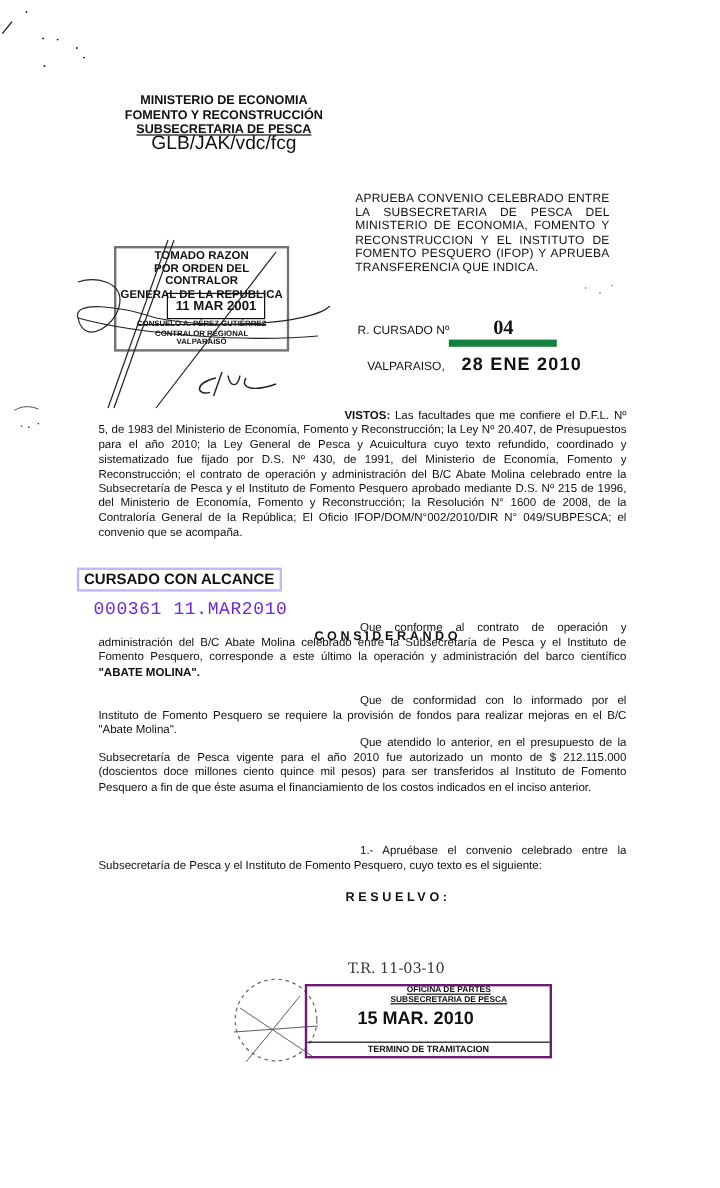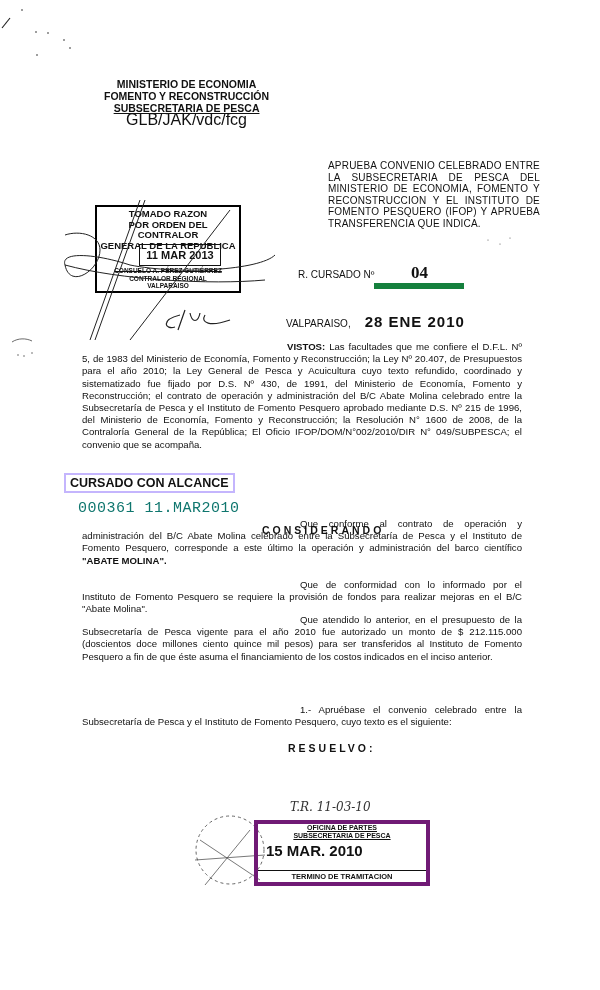--- a/index.html
+++ b/index.html
@@ -3,62 +3,62 @@
   <meta charset="utf-8">
   <style>
     html, body { margin: 0; padding: 0; background: #ffffff; }
     body { width: 600px; height: 990px; position: relative; overflow: hidden;
            font-family: "Liberation Sans", sans-serif; color: #111; }
     .abs { position: absolute; }
     .hdr { left: 80px; top: 78px; font-size: 10.5px; font-weight: bold; line-height: 12px; text-align: center; margin-left: 24px; }
     .hdr .line { display: block; }
     .hdr .ul { text-decoration: underline; font-weight: bold; }
     .hdr .ref { font-weight: normal; font-size: 16px; }
-    .title { left: 296px; top: 160px; width: 212px; font-size: 10px; line-height: 11.6px; text-align: justify; text-align-last: left; font-weight: normal; letter-spacing: 0.2px; margin-left: 32px; }
-    .stamp1 { left: 95px; top: 205px; width: 142px; height: 84px; border: 2px solid #000000; }
+    .title { left: 296px; top: 160px; width: 212px; font-size: 10px; line-height: 11.6px; text-align: justify; text-align-last: left; font-weight: normal; letter-spacing: 0.2px; }
+    .stamp1 { left: 95px; top: 205px; width: 142px; height: 84px; border: 2px solid #737373; }
     .stamp1 .t { font-size: 9.5px; font-weight: bold; text-align: center; line-height: 10.5px; margin-top: 2px; }
     .stamp1 .datebox { position: absolute; left: 42px; top: 37px; width: 80px; height: 20px; border: 1.5px solid #111; font-size: 11px; font-weight: bold; text-align: center; line-height: 20px; font-family: "Liberation Sans Narrow", "Liberation Sans", sans-serif; }
     .stamp1 .sig { position: absolute; left: 0; top: 60px; width: 100%; font-size: 6.5px; font-weight: bold; text-align: center; line-height: 7.5px; }
     .afecta { left: 298px; top: 263px; font-size: 10px; }
     .afecta .num { display: inline-block; width: 90px; border-bottom: 6px solid #15803d; text-align: center; font-size: 17px; font-weight: bold; font-family: "Liberation Serif", serif; vertical-align: baseline; }
-    .fecha { left: 286px; top: 295px; font-size: 10px; margin-top: 18px; }
+    .fecha { left: 306px; top: 295px; font-size: 10px; }
     .fecha .d { font-size: 15px; font-weight: bold; margin-left: 14px; letter-spacing: 1px; }
     .para { left: 82px; width: 440px; font-size: 9.6px; line-height: 12.2px; text-align: justify; }
     .para .indent { display: inline-block; width: 205px; }
     .para .indent2 { display: inline-block; width: 218px; }
     .b { font-weight: bold; }
     .cursado { left: 64px; top: 473px; border: 2px solid #c4b5fd; padding: 1px 4px; font-size: 12.5px; font-weight: bold; }
-    .stampnum { left: 78px; top: 500px; font-size: 15px; font-family: "Liberation Mono", monospace; letter-spacing: 0.5px; color: #0f766e; }
+    .stampnum { left: 78px; top: 500px; font-size: 15px; font-family: "Liberation Mono", monospace; letter-spacing: 0.5px; color: #6d28d9; }
     .heading { font-size: 10.5px; font-weight: bold; letter-spacing: 3px; margin-top: 32px; }
-    .stamp2 { left: 254px; top: 820px; width: 168px; height: 58px; border: 4px solid #701a75; }
+    .stamp2 { left: 254px; top: 820px; width: 168px; height: 58px; border: 2px solid #701a75; padding-left: 34px; }
     .stamp2 .top { font-size: 7px; font-weight: bold; text-align: center; line-height: 8px; text-decoration: underline; }
     .stamp2 .date { font-size: 15px; font-weight: bold; padding-left: 8px; margin-top: 2px; }
     .stamp2 .bottom { position: absolute; left: 0; bottom: 0; width: 100%; border-top: 1.5px solid #111; font-size: 7.5px; font-weight: bold; text-align: center; line-height: 11px; }
-    .hand { font-family: "DejaVu Serif", serif; font-style: italic; font-size: 12px; color: #333; }
+    .hand { font-family: "DejaVu Serif", serif; font-size: 12px; color: #333; }
     svg.scribble { position: absolute; }
   </style>
 </head>
 <body>
 
 <div class="abs hdr">
   <span class="line">MINISTERIO DE ECONOMIA</span>
   <span class="line">FOMENTO Y RECONSTRUCCIÓN</span>
   <span class="line ul">SUBSECRETARIA DE PESCA</span>
   <span class="line ref">GLB/JAK/vdc/fcg</span>
 </div>
 
 <div class="abs title">APRUEBA CONVENIO CELEBRADO ENTRE LA SUBSECRETARIA DE PESCA DEL MINISTERIO DE ECONOMIA, FOMENTO Y RECONSTRUCCION Y EL INSTITUTO DE FOMENTO PESQUERO (IFOP) Y APRUEBA TRANSFERENCIA QUE INDICA.</div>
 
 <div class="abs stamp1">
   <div class="t">
     <div>TOMADO RAZON</div>
     <div>POR ORDEN DEL CONTRALOR</div>
     <div>GENERAL DE LA REPUBLICA</div>
   </div>
-  <div class="datebox">11 MAR 2013</div>
+  <div class="datebox">11 MAR 2001</div>
   <div class="sig">
     <div style="text-decoration: line-through;">CONSUELO A. PÉREZ GUTIÉRREZ</div>
     <div>CONTRALOR REGIONAL</div>
     <div>VALPARAISO</div>
   </div>
 </div>
 
 <svg class="scribble" style="left:60px; top:195px;" width="230" height="150" viewBox="0 0 230 150">
   <path d="M80 5 L30 145" stroke="#222" stroke-width="1" fill="none"></path>
   <path d="M85 5 L35 145" stroke="#222" stroke-width="1" fill="none"></path>

